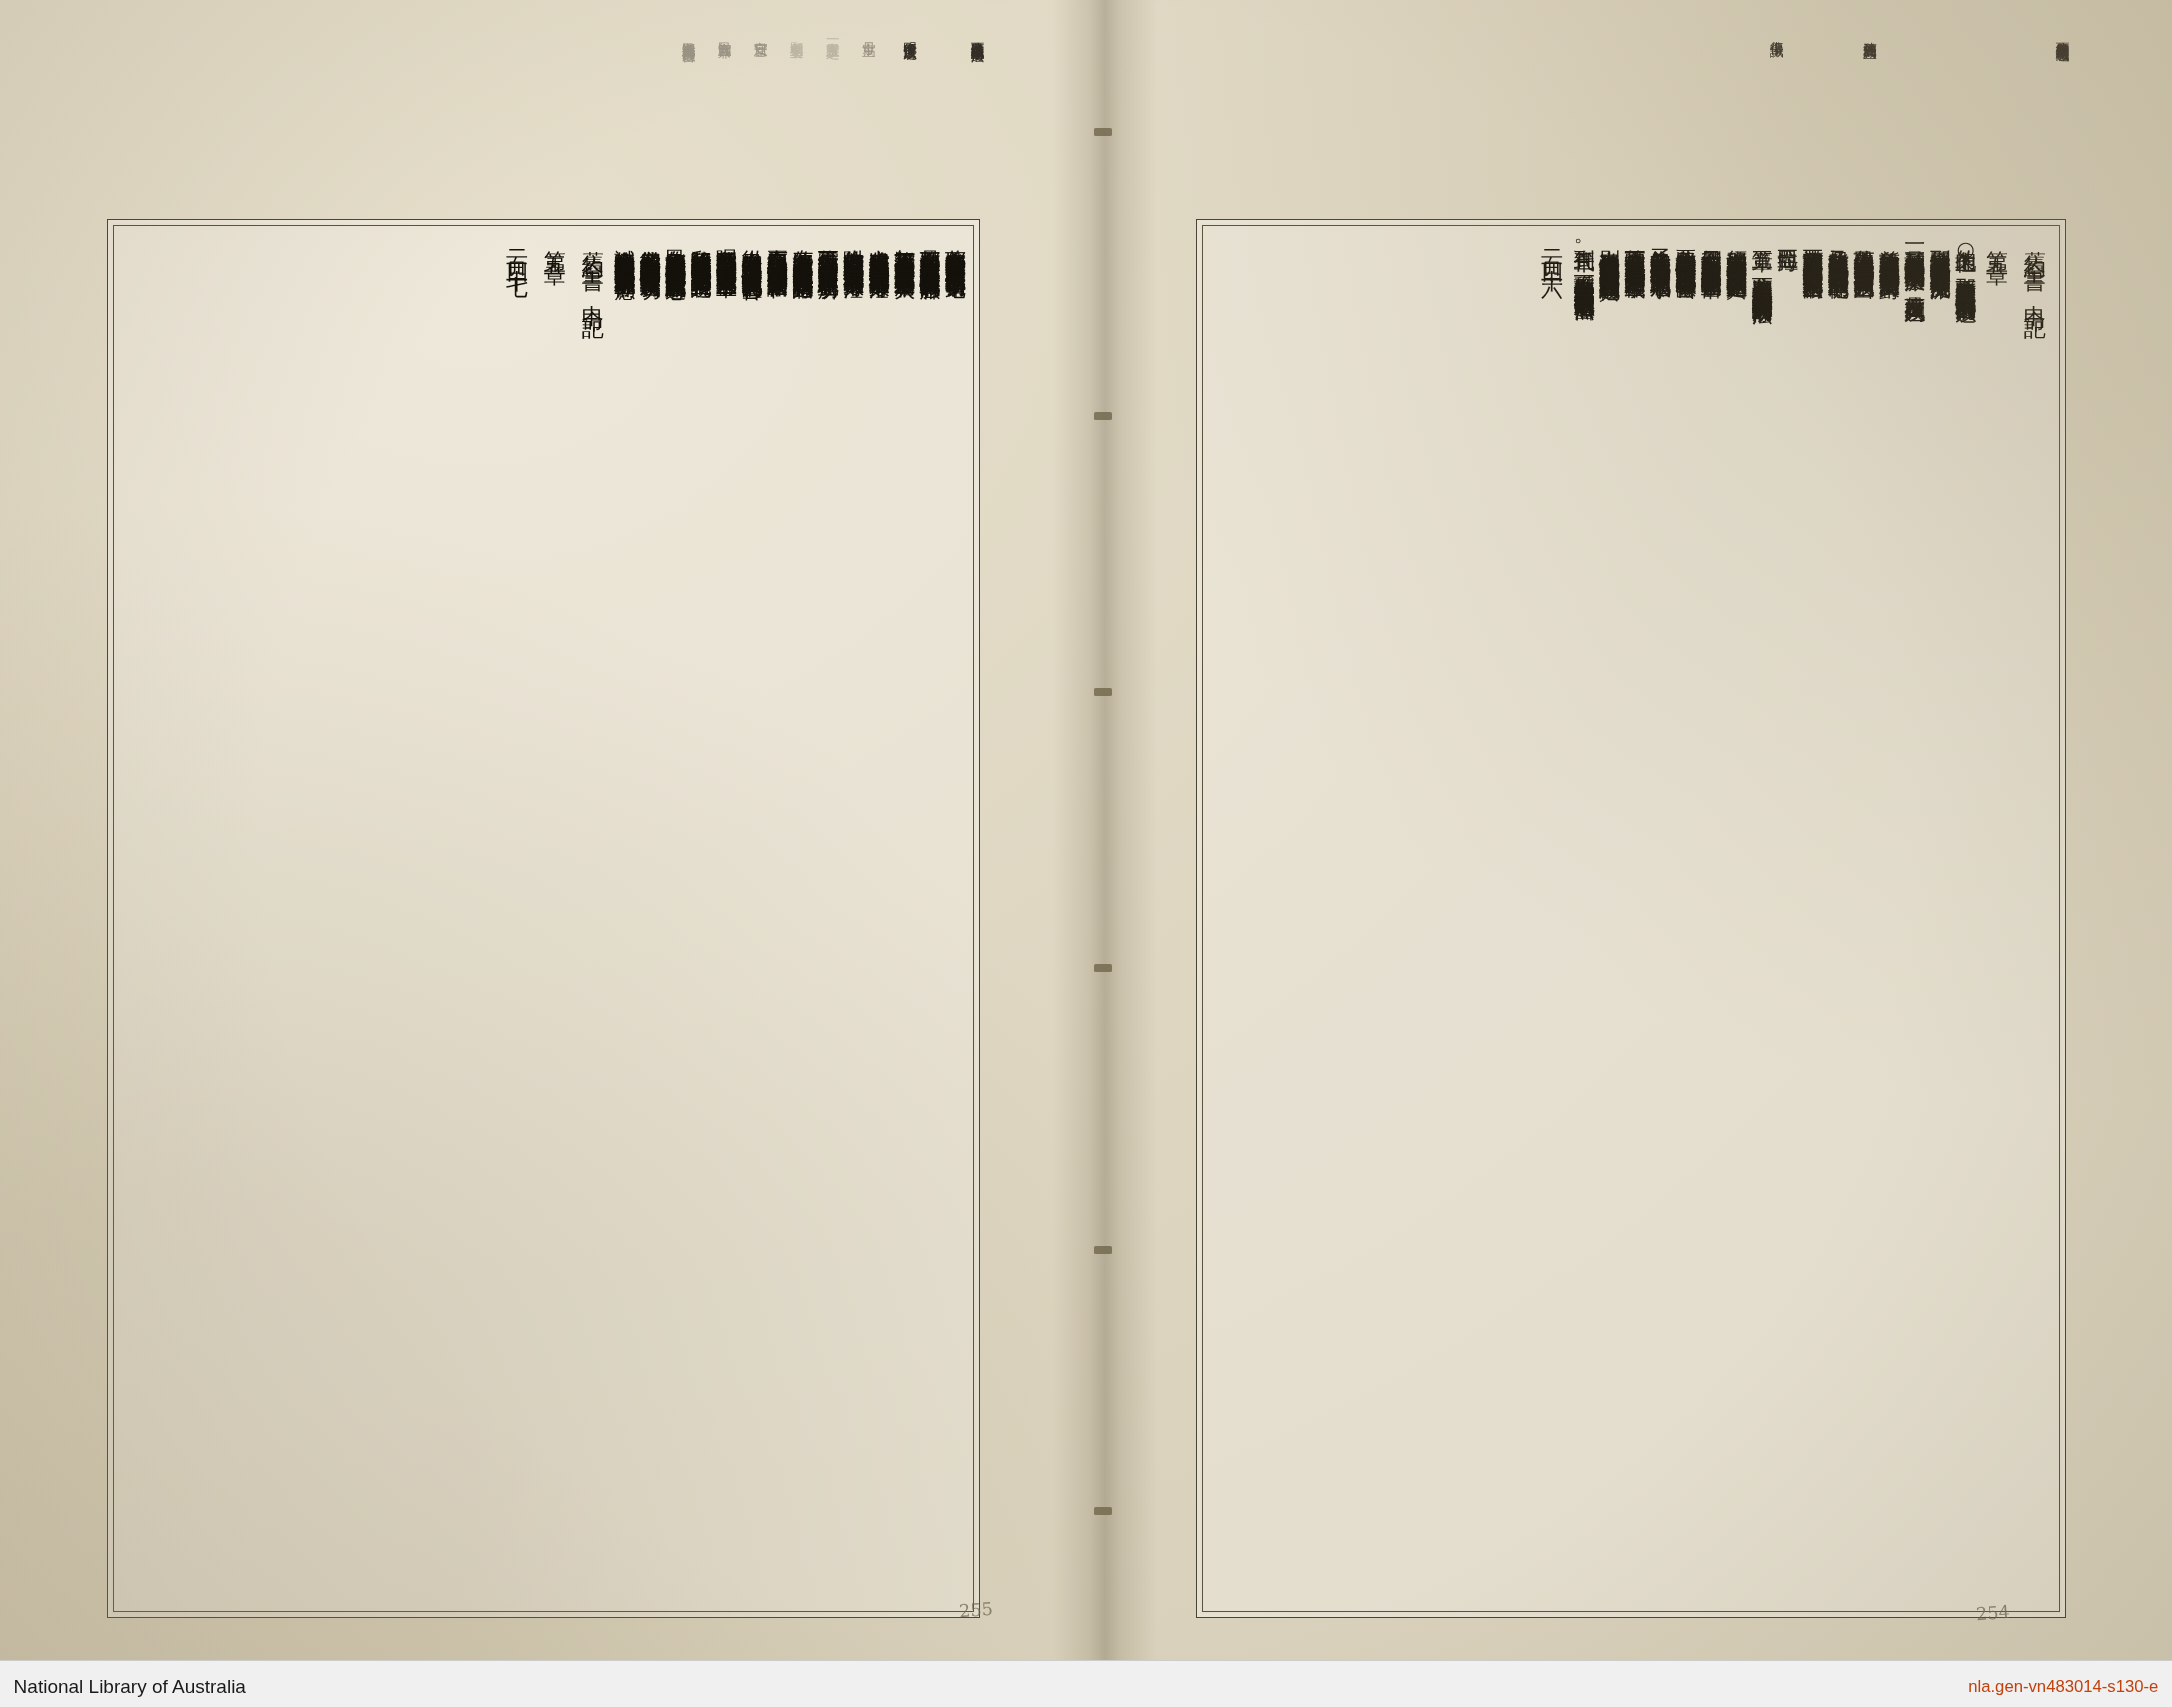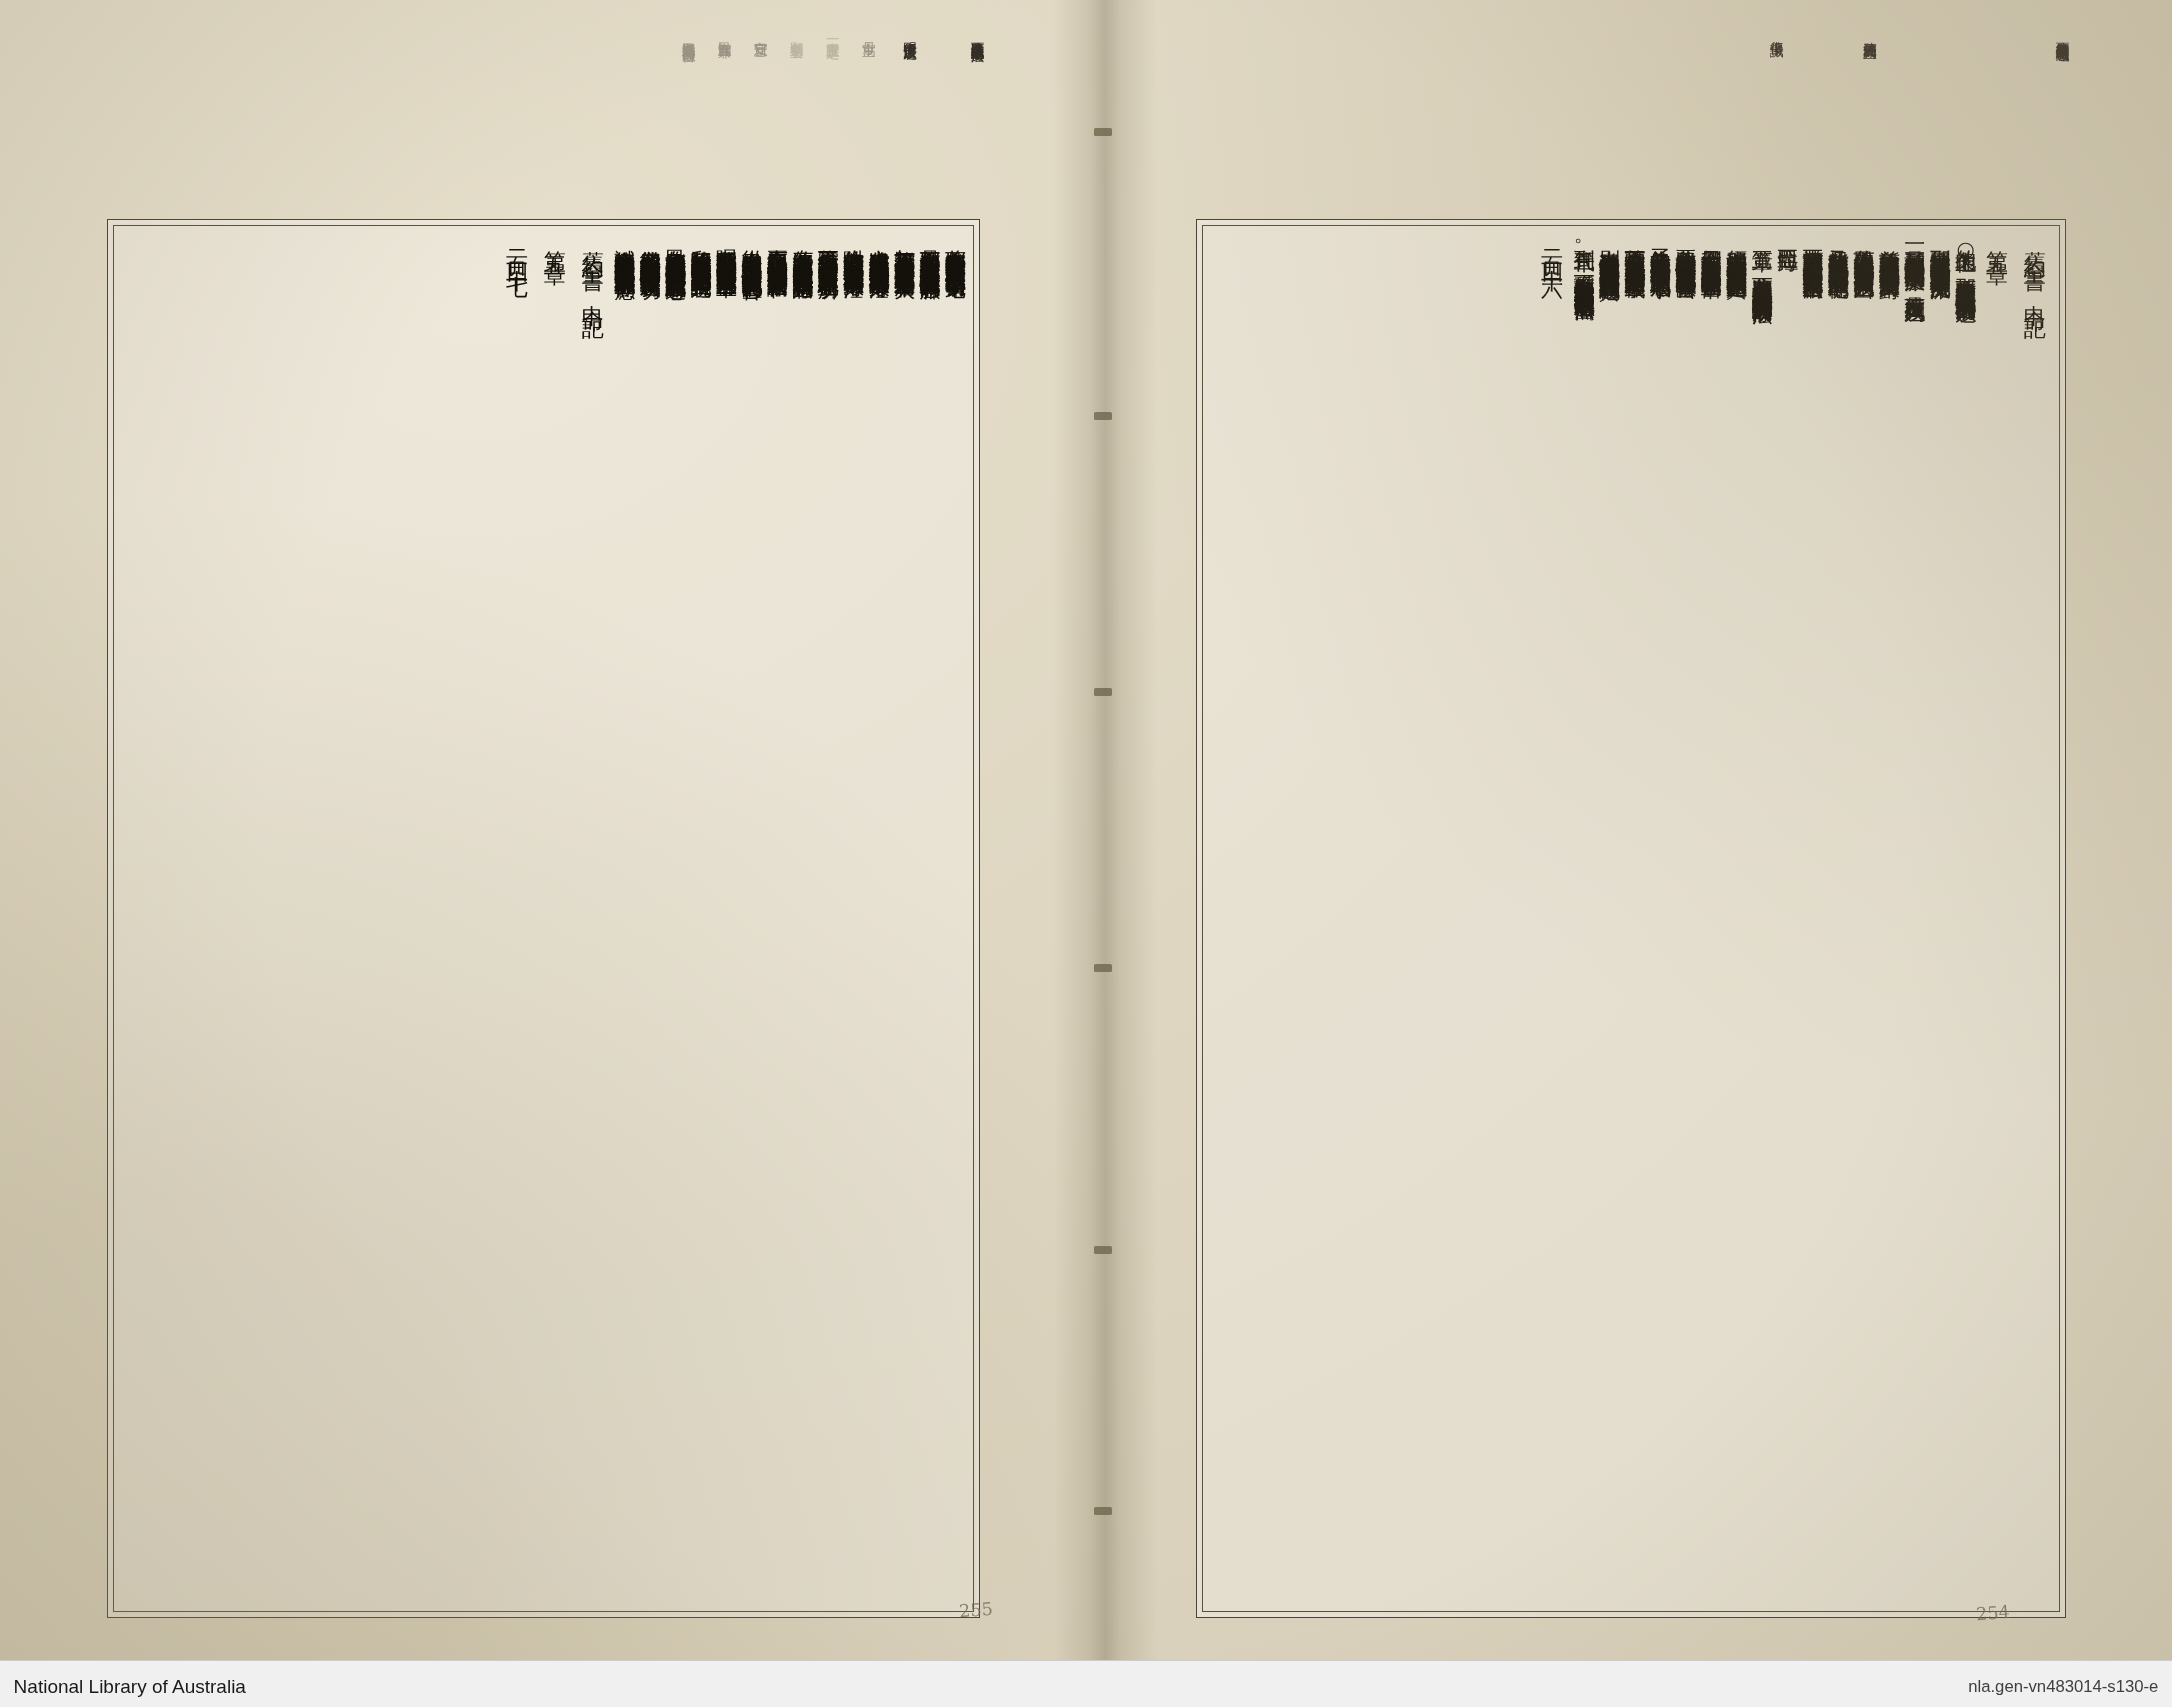--- a/index.html
+++ b/index.html
@@ -144,21 +144,21 @@
     border-top: 0.5px solid #cccccc;
     display: flex;
     align-items: center;
     justify-content: space-between;
     padding: 0 13.6px;
     box-sizing: border-box;
     font-family: "Liberation Sans", sans-serif;
     font-size: 19px;
     color: #1a1a1a;
   }
-  #footer .right { font-size: 16.7px; color: #404040; }
+  #footer .right { font-size: 16.7px; color: #c2410c; }
 </style>
 </head>
 <body>
 
 <div id="scan">
 
   <div id="gutter"></div>
   <div class="stitch" style="top:128px"></div>
   <div class="stitch" style="top:412px"></div>
   <div class="stitch" style="top:688px"></div>

